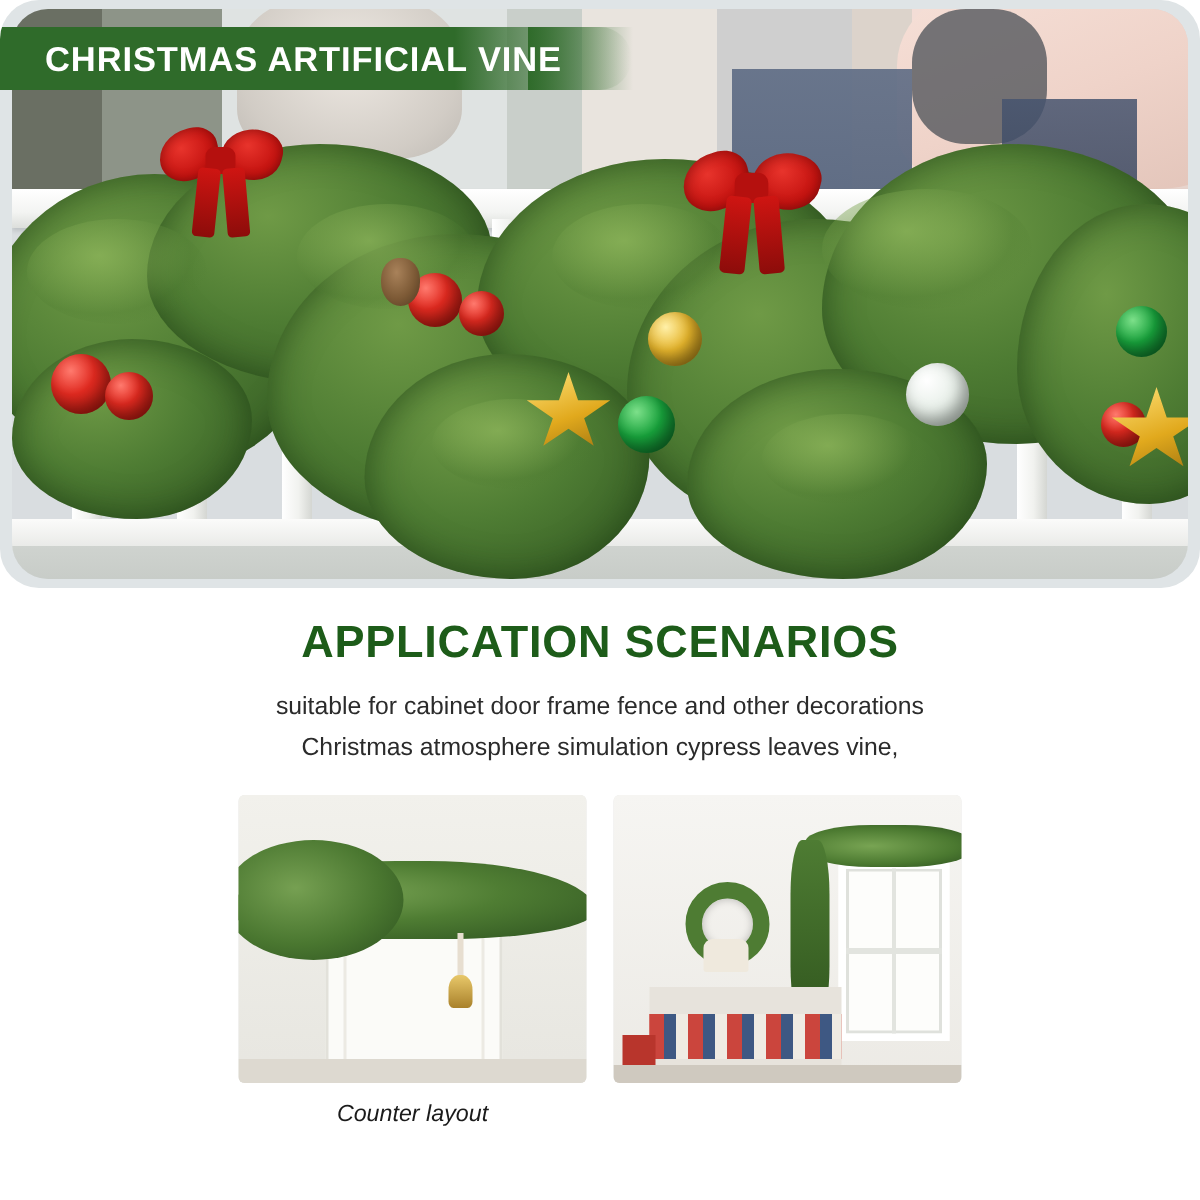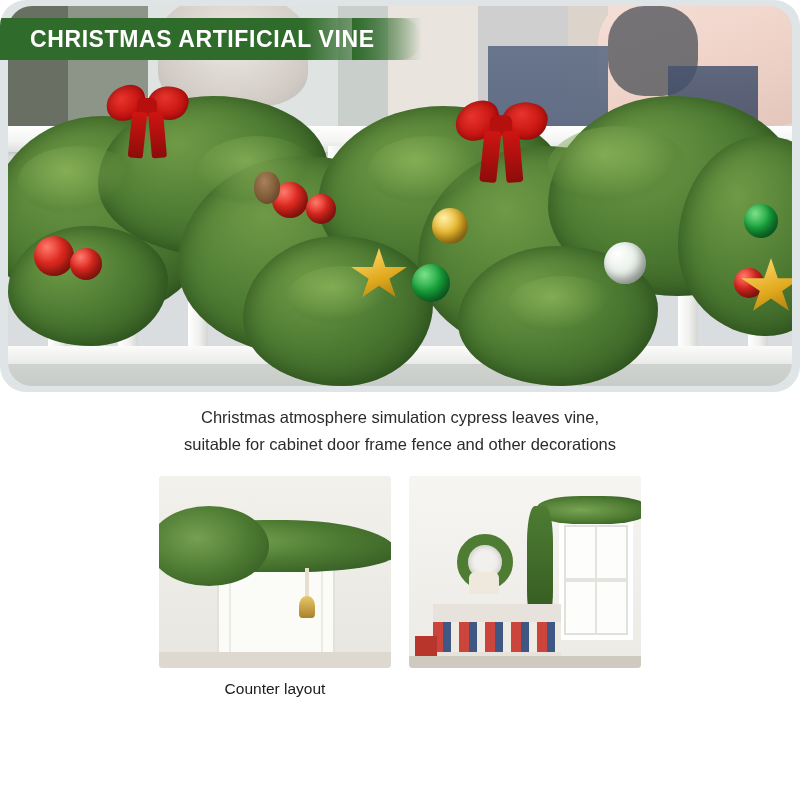--- a/index.html
+++ b/index.html
@@ -192,20 +192,21 @@
     line-height: 27px;
     margin-top: 12px;
   }
 
   
   .cards {
     display: flex;
     justify-content: center;
     gap: 18px;
     margin-top: 18px;
+    font-style: italic;
   }
   .card { width: 232px; }
   .thumb {
     width: 232px; height: 192px;
     border-radius: 4px;
     overflow: hidden;
     position: relative;
     background: #e8e8e6;
   }
   .caption {
@@ -354,23 +355,24 @@
       </div>
     </div>
 
     <div class="hero-round"></div>
 
     <div class="hero-title-bar">
       <span class="hero-title">CHRISTMAS ARTIFICIAL VINE</span>
     </div>
   </div>
 
+  <div class="section-title">APPLICATION SCENARIOS</div>
   <div class="section-sub">
+    <div>suitable for cabinet door frame fence and other decorations</div>
     <div>Christmas atmosphere simulation cypress leaves vine,</div>
-    <div>suitable for cabinet door frame fence and other decorations</div>
   </div>
 
   <div class="cards">
 
     <div class="card">
       <div class="thumb">
         <div class="t1-bg"></div>
         <div class="t1-cabinet"></div>
         <div class="t1-counter"></div>
         <div class="t1-garland"></div>

